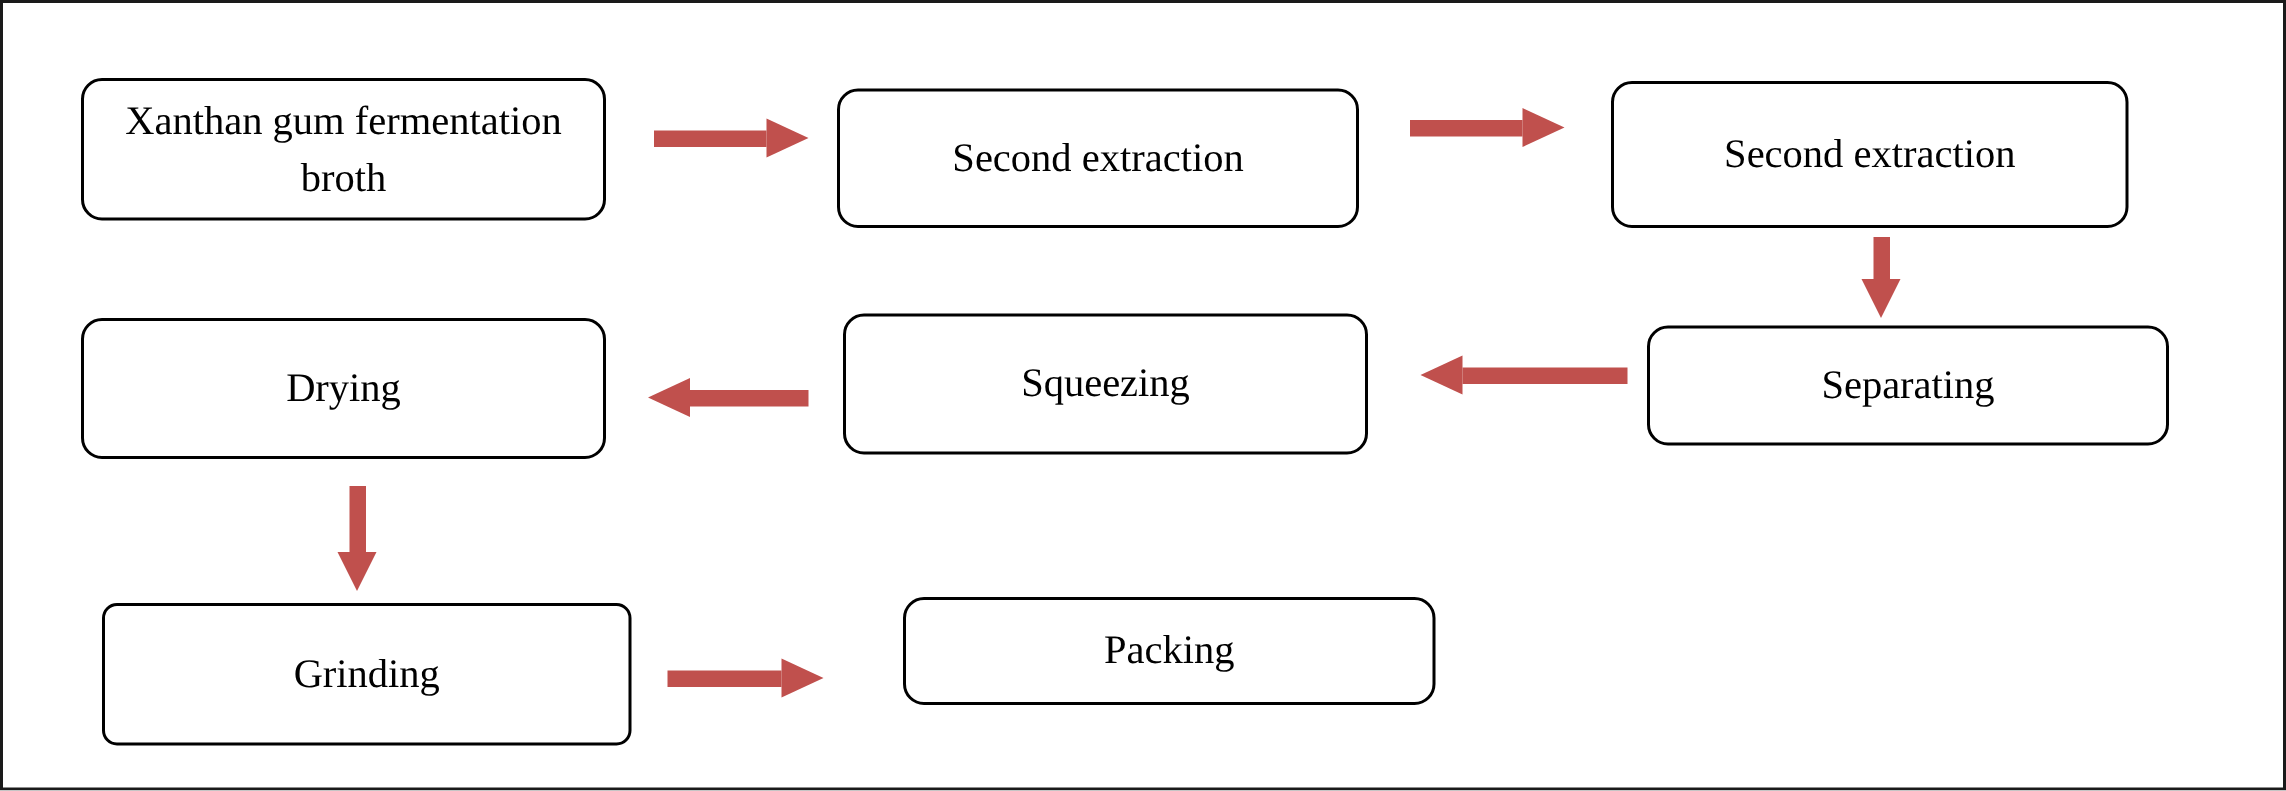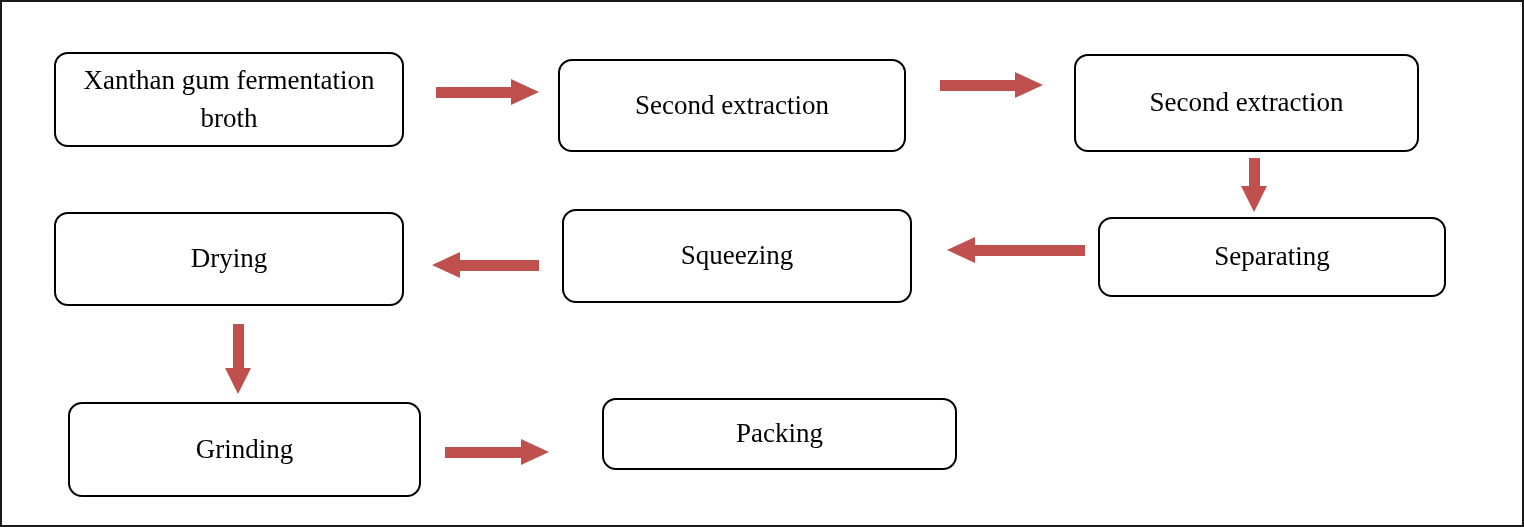--- a/index.html
+++ b/index.html
@@ -90,21 +90,21 @@
   </div>
 
   <div class="node" style="left:560px; top:207px; width:350px; height:94px;text-align:right;">
     <span>Squeezing</span>
   </div>
 
   <div class="node" style="left:52px; top:210px; width:350px; height:94px;text-align:right;">
     <span>Drying</span>
   </div>
 
-  <div class="node" style="left:66px; top:400px; width:353px; height:95px;">
+  <div class="node" style="left:66px; top:400px; width:353px; height:95px;border-radius:10px;">
     <span>Grinding</span>
   </div>
 
   <div class="node" style="left:557px; top:396px; width:355px; height:72px;margin-left:43px;">
     <span>Packing</span>
   </div>
 
   <div class="arrow h" style="left:434px; top:77px; width:103px; height:26px;">
     <div class="shaft-h"></div>
     <div class="head-right"></div>

